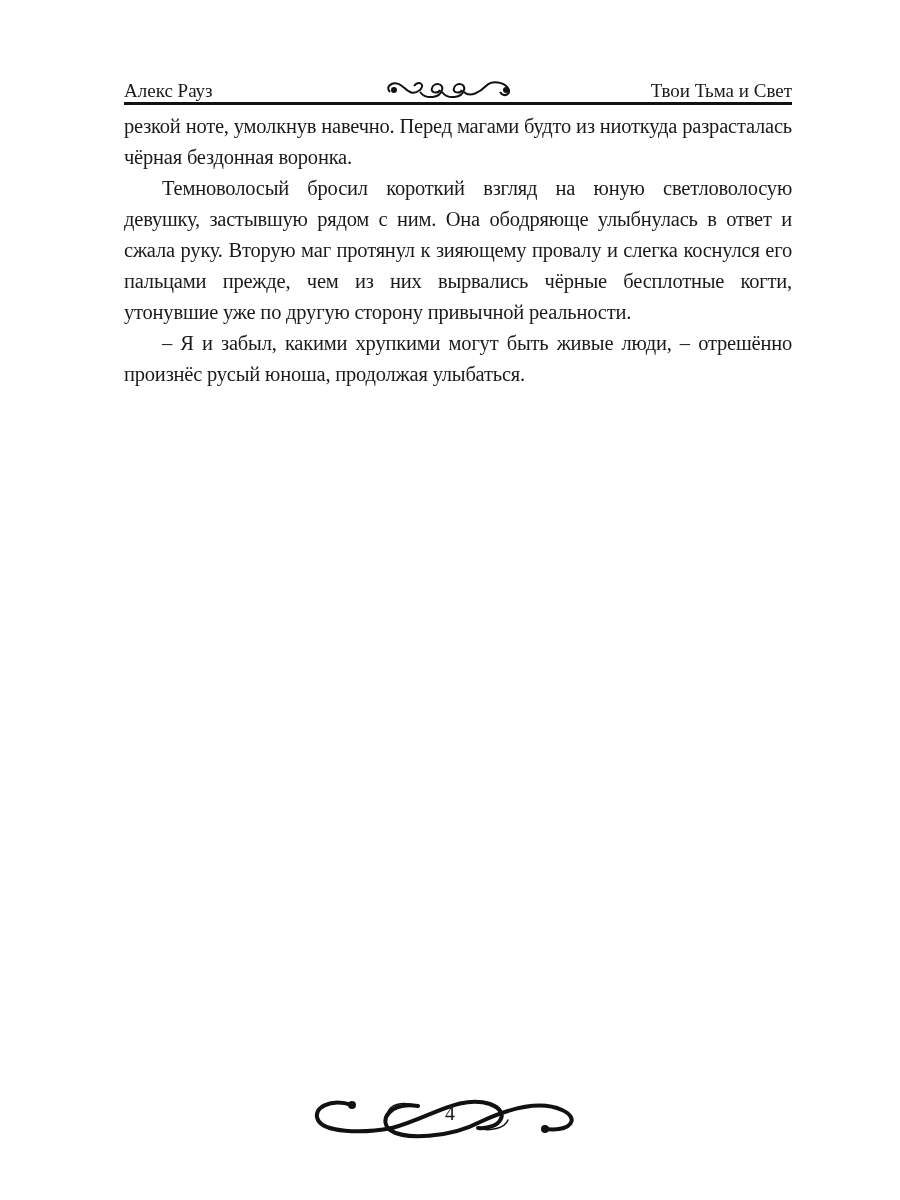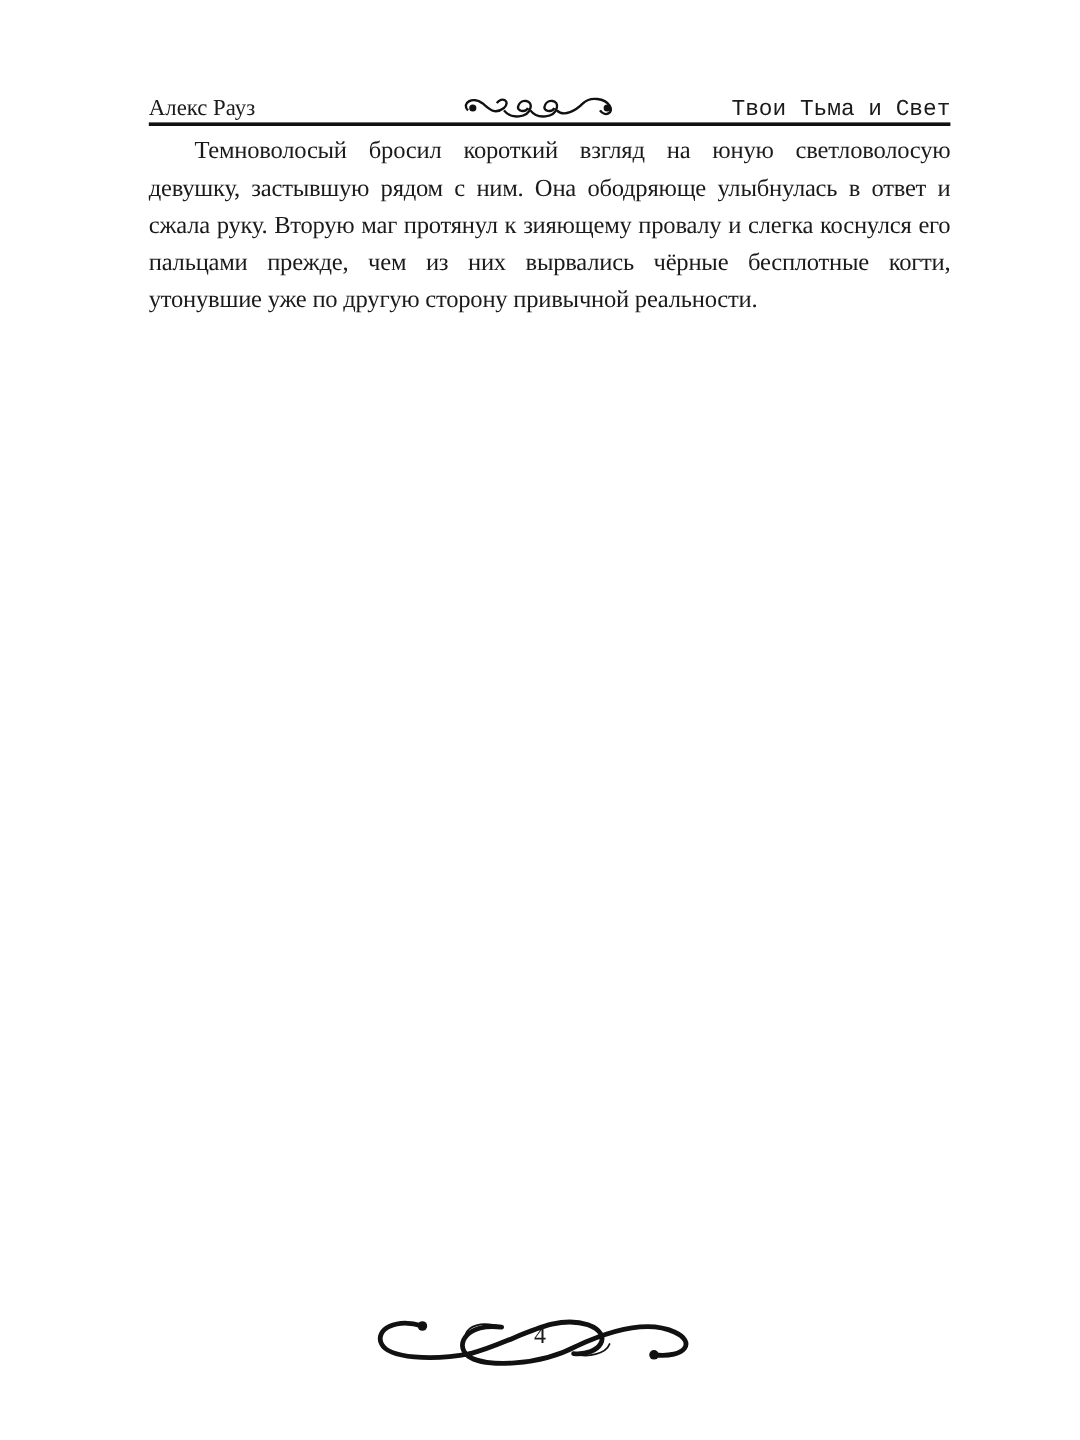--- a/index.html
+++ b/index.html
@@ -1,20 +1,20 @@
 <!DOCTYPE html>
 <html><head>
 <meta charset="utf-8">
 <style>
   html, body { margin: 0; padding: 0; background: #ffffff; }
   body { width: 900px; height: 1200px; position: relative; overflow: hidden;
          font-family: "Liberation Serif", "DejaVu Serif", serif; color: #1a1a1a; }
   .header { position: absolute; left: 124px; top: 78px; width: 668px; height: 24px; }
   .header .author { position: absolute; left: 0; top: 2px; font-size: 19px; }
-  .header .title { position: absolute; right: 0; top: 2px; font-size: 19px; font-family: Liberation Mono, monospace; }
+  .header .title { position: absolute; right: 0; top: 2px; font-size: 19px; }
   .header .orn { position: absolute; left: 258px; top: 0; }
   .header-rule { position: absolute; left: 124px; top: 102px; width: 668px; height: 3px; background: #111; }
   .body-text { position: absolute; left: 124px; top: 111px; width: 668px; font-size: 20.5px; line-height: 31px;
                text-align: justify; letter-spacing: -0.2px; }
   .body-text p { margin: 0; text-indent: 0; }
   .body-text p.ind { text-indent: 38px; }
   .footer { position: absolute; left: 300px; top: 1070px; width: 300px; height: 90px; }
   .footer svg { position: absolute; left: 0; top: 0; }
   .page-num { position: absolute; left: 0; width: 300px; top: 32px; text-align: center; font-size: 20px; }
 </style>
@@ -31,21 +31,23 @@
       <path d="M60 14 C66 22, 80 20, 82 12 C84 5, 74 4, 72 10 C70 15, 78 16, 80 12"></path>
       <path d="M82 14 C88 20, 98 14, 104 8 C110 2, 122 4, 126 10 C130 16, 122 20, 118 14"></path>
       <circle cx="124" cy="12" r="2" fill="#111"></circle>
     </g>
   </svg>
   <span class="title">Твои Тьма и Свет</span>
 </div>
 <div class="header-rule"></div>
 
 <div class="body-text">
+  <p>резкой ноте, умолкнув навечно. Перед магами будто из ниоткуда раз­расталась чёрная бездонная воронка.</p>
   <p class="ind">Темноволосый бросил короткий взгляд на юную светловолосую девушку, застывшую рядом с ним. Она ободряюще улыбнулась в ответ и сжала руку. Вторую маг протянул к зияющему провалу и слегка кос­нулся его пальцами прежде, чем из них вырвались чёрные бесплотные когти, утонувшие уже по другую сторону привычной реальности.</p>
+  <p class="ind">– Я и забыл, какими хрупкими могут быть живые люди, – отре­шённо произнёс русый юноша, продолжая улыбаться.</p>
 </div>
 
 <div class="footer">
   <svg width="300" height="90" viewBox="0 0 300 90">
     <g fill="none" stroke="#111" stroke-linecap="round">
       <path d="M52 35 C30 28, 12 38, 18 50 C24 62, 60 64, 92 58" stroke-width="4"></path>
       <circle cx="52" cy="35" r="4" fill="#111" stroke="none"></circle>
       <path d="M92 58 C130 48, 160 24, 190 34 C212 42, 200 60, 178 58" stroke-width="4"></path>
       <path d="M118 36 C90 32, 78 50, 90 60 C104 70, 150 68, 180 52 C210 38, 240 30, 262 40 C280 48, 272 62, 245 59" stroke-width="4"></path>
       <circle cx="245" cy="59" r="4" fill="#111" stroke="none"></circle>

